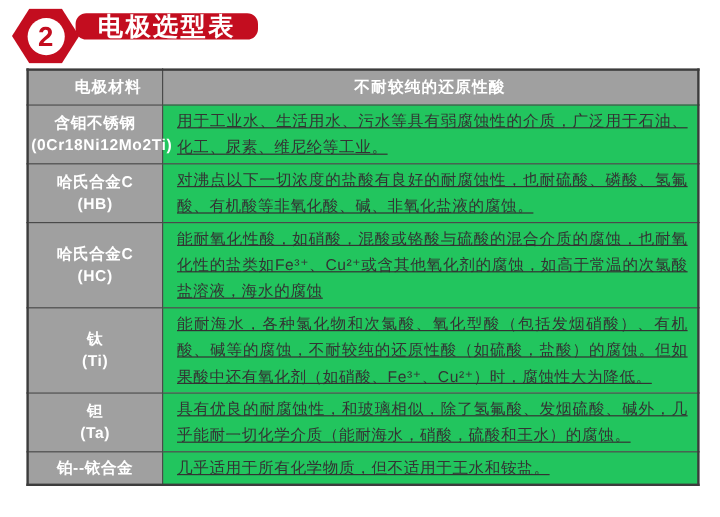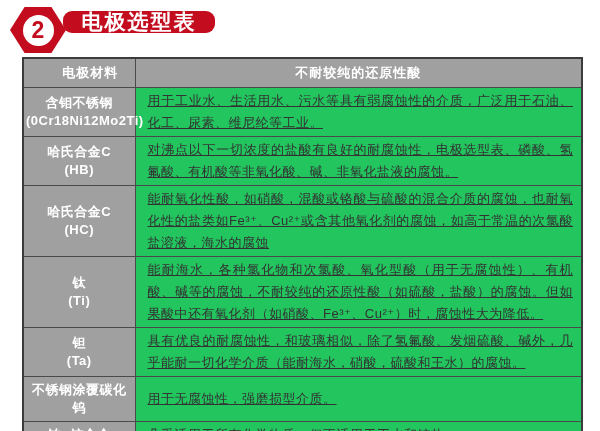--- a/index.html
+++ b/index.html
@@ -98,54 +98,47 @@
       <div class="material-sub">(0Cr18Ni12Mo2Ti)</div>
     </td>
     <td class="cell-desc">用于工业水、生活用水、污水等具有弱腐蚀性的介质，广泛用于石油、化工、尿素、维尼纶等工业。</td>
   </tr>
 
   <tr>
     <td class="cell-material">
       <div class="material-name">哈氏合金C</div>
       <div class="material-sub">(HB)</div>
     </td>
-    <td class="cell-desc">对沸点以下一切浓度的盐酸有良好的耐腐蚀性，电极选型表、磷酸、氢氟酸、有机酸等非氧化酸、碱、非氧化盐液的腐蚀。</td>
+    <td class="cell-desc">对沸点以下一切浓度的盐酸有良好的耐腐蚀性，也耐硫酸、磷酸、氢氟酸、有机酸等非氧化酸、碱、非氧化盐液的腐蚀。</td>
   </tr>
 
   <tr>
     <td class="cell-material">
       <div class="material-name">哈氏合金C</div>
       <div class="material-sub">(HC)</div>
     </td>
     <td class="cell-desc">能耐氧化性酸，如硝酸，混酸或铬酸与硫酸的混合介质的腐蚀，也耐氧化性的盐类如Fe³⁺、Cu²⁺或含其他氧化剂的腐蚀，如高于常温的次氯酸盐溶液，海水的腐蚀</td>
   </tr>
 
   <tr>
     <td class="cell-material">
       <div class="material-name">钛</div>
       <div class="material-sub">(Ti)</div>
     </td>
-    <td class="cell-desc">能耐海水，各种氯化物和次氯酸、氧化型酸（用于无腐蚀性）、有机酸、碱等的腐蚀，不耐较纯的还原性酸（如硫酸，盐酸）的腐蚀。但如果酸中还有氧化剂（如硝酸、Fe³⁺、Cu²⁺）时，腐蚀性大为降低。</td>
+    <td class="cell-desc">能耐海水，各种氯化物和次氯酸、氧化型酸（包括发烟硝酸）、有机酸、碱等的腐蚀，不耐较纯的还原性酸（如硫酸，盐酸）的腐蚀。但如果酸中还有氧化剂（如硝酸、Fe³⁺、Cu²⁺）时，腐蚀性大为降低。</td>
   </tr>
 
   <tr>
     <td class="cell-material">
       <div class="material-name">钽</div>
       <div class="material-sub">(Ta)</div>
     </td>
     <td class="cell-desc">具有优良的耐腐蚀性，和玻璃相似，除了氢氟酸、发烟硫酸、碱外，几乎能耐一切化学介质（能耐海水，硝酸，硫酸和王水）的腐蚀。</td>
   </tr>
 
-  <tr>
-    <td class="cell-material">
-      <div class="material-name">不锈钢涂覆碳化钨</div>
-
-    </td>
-    <td class="cell-desc">用于无腐蚀性，强磨损型介质。</td>
-  </tr>
 
   <tr>
     <td class="cell-material">
       <div class="material-name">铂--铱合金</div>
 
     </td>
     <td class="cell-desc">几乎适用于所有化学物质，但不适用于王水和铵盐。</td>
   </tr>
 </tbody>
   </table>

